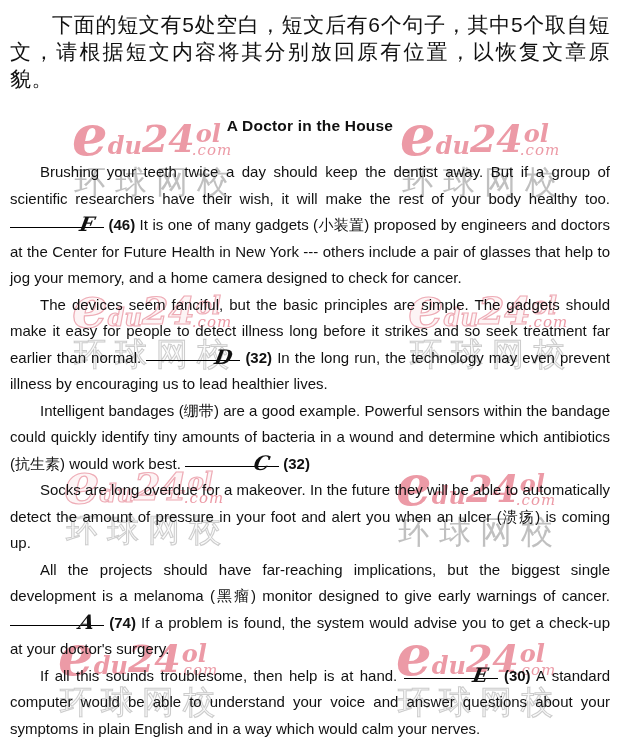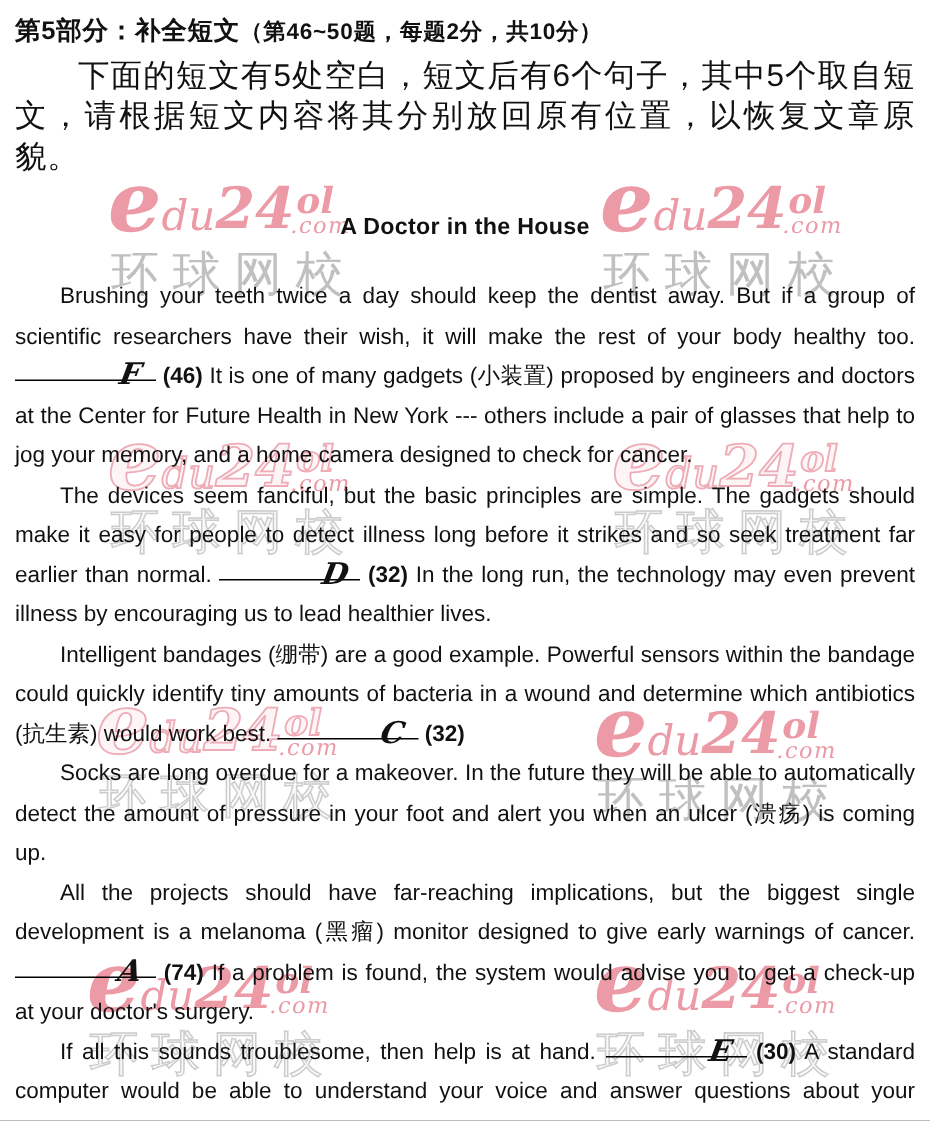--- a/index.html
+++ b/index.html
@@ -14,21 +14,21 @@
   }
   
   .wm-layer{position:absolute;inset:0;z-index:0;pointer-events:none;}
   .wm{position:absolute;display:flex;flex-direction:column;}
   .wm-logo{
     display:flex;align-items:flex-end;
     font-family:"DejaVu Serif",serif;font-style:italic;line-height:1;
     white-space:nowrap;
   }
   .lg-e{font-size:56px;line-height:.78;font-weight:700;}
-  .lg-du{font-size:28px;font-weight:400;}
+  .lg-du{font-size:24px;font-weight:700;}
   .lg-24{font-size:38px;font-weight:600;margin-top:44px;}
   .olwrap{display:inline-flex;flex-direction:column;align-items:flex-start;margin-left:1px;}
   .lg-ol{font-size:24px;font-weight:700;}
   .lg-com{font-size:15px;font-style:italic;letter-spacing:1px;margin-top:-3px;margin-left:-4px;}
   .wm-cn{
     font-family:Liberation Mono, monospace;
     font-size:32px;letter-spacing:9px;margin-top:3px;margin-left:2px;
     white-space:nowrap;
   }
   
@@ -163,21 +163,20 @@
           <span class="olwrap">
             <span class="lg-ol">ol</span>
             <span class="lg-com">.com</span>
           </span>
         </span>
         <span class="wm-cn">环球网校</span>
       </div>
     </div>
 
   <div class="content">
-    <div class="heading"><span>第5部分：补全短文</span><span class="meta">（第46~50题，每题2分，共10分）</span></div>
 
     <p class="instructions">下面的短文有5处空白，短文后有6个句子，其中5个取自短文，请根据短文内容将其分别放回原有位置，以恢复文章原貌。</p>
 
     <div class="article-title">A Doctor in the House</div>
 
     <div class="paras">
         <p>Brushing your teeth twice a day should keep the dentist away. But if a group of scientific researchers have their wish, it will make the rest of your body healthy too. <span class="blank"><span class="answer">F</span></span> <span class="qnum">(46)</span> It is one of many gadgets (小装置) proposed by engineers and doctors at the Center for Future Health in New York --- others include a pair of glasses that help to jog your memory, and a home camera designed to check for cancer.</p>
         <p>The devices seem fanciful, but the basic principles are simple. The gadgets should make it easy for people to detect illness long before it strikes and so seek treatment far earlier than normal. <span class="blank"><span class="answer">D</span></span> <span class="qnum">(32)</span> In the long run, the technology may even prevent illness by encouraging us to lead healthier lives.</p>
         <p>Intelligent bandages (绷带) are a good example. Powerful sensors within the bandage could quickly identify tiny amounts of bacteria in a wound and determine which antibiotics (抗生素) would work best. <span class="blank"><span class="answer">C</span></span> <span class="qnum">(32)</span></p>
         <p>Socks are long overdue for a makeover. In the future they will be able to automatically detect the amount of pressure in your foot and alert you when an ulcer (溃疡) is coming up.</p>

